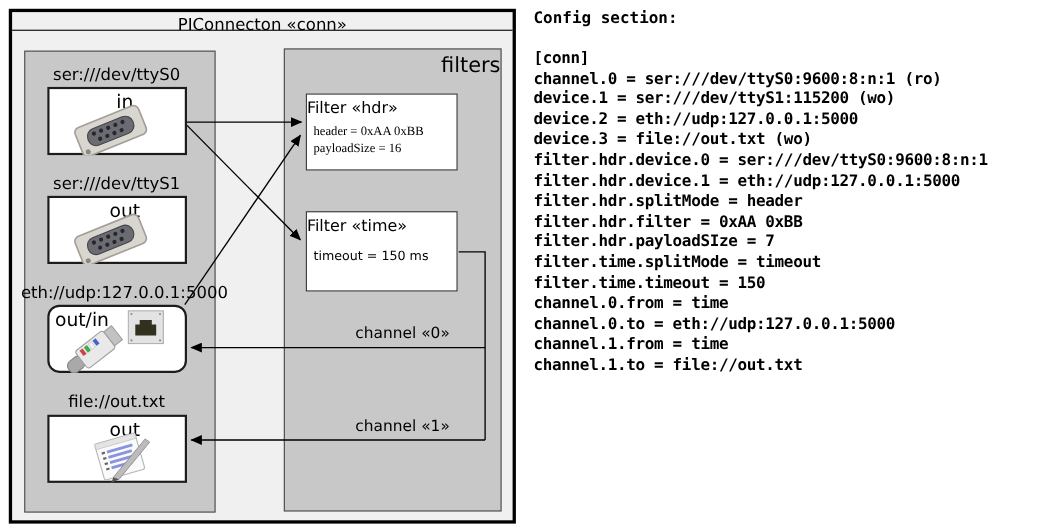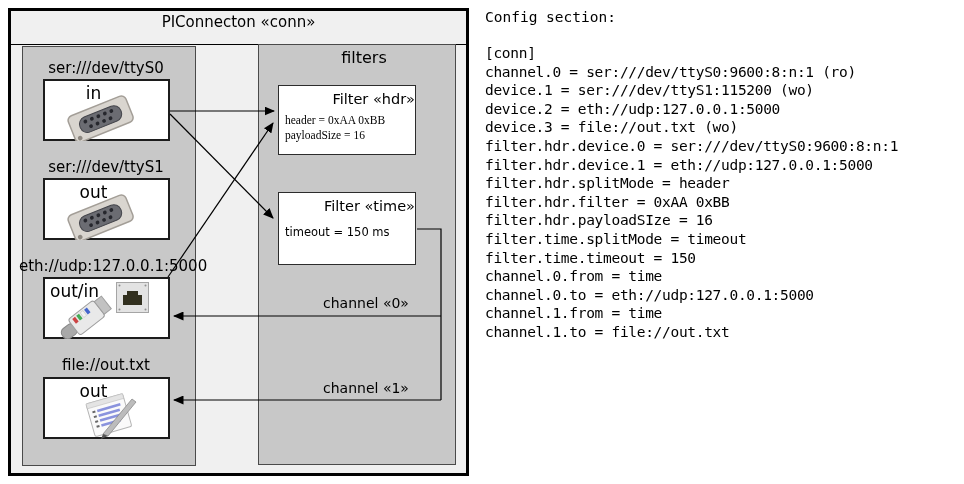--- a/index.html
+++ b/index.html
@@ -2,51 +2,51 @@
 <html><head>
 <meta charset="utf-8">
 <style>
   * { margin:0; padding:0; box-sizing:border-box; }
   html,body { width:964px; height:484px; background:#fff; }
   body { font-family:"DejaVu Sans", sans-serif; color:#000; position:relative; overflow:hidden; }
   .stage { position:absolute; left:0; top:0; width:964px; height:484px; }
 
   .outer-box { position:absolute; left:8px; top:8px; width:461px; height:468px;
                border:3px solid #000; background:#f0f0f0; }
-  .title-strip { position:absolute; left:0; top:0; width:100%; height:34px;
+  .title-strip { position:absolute; left:0; top:0; width:100%; height:17px;
                  border-bottom:1px solid #000; text-align:center;
                  font-size:15px; line-height:22px; }
 
   .panel { position:absolute; background:#c8c8c8; border:1px solid #4a4a4a; }
   .panel-devices { left:19px; top:43px; width:174px; height:420px; }
   .panel-filters { left:255px; top:41px; width:198px; height:421px; }
-  .filters-title { text-align:center; font-size:16px; margin-top:3px;margin-left:14px; }
+  .filters-title { text-align:right; font-size:19px; margin-top:3px;margin-left:14px; }
 
   .dev-label { position:absolute; left:19px; width:174px; text-align:center;
                font-size:15px; }
   .dev-box { position:absolute; left:43px; width:127px; height:62px;
              background:#fff; border:2px solid #1c1c1c; }
   .dev-dir { position:absolute; left:0; top:2px; width:100%; text-align:center;
              font-size:17px; }
-  .dev-dir.shift { padding-right:26px; }
+  .dev-dir.shift { padding-right:26px;margin-left:20px; }
   .dev-dir.left { width:auto; left:5px; text-align:left; }
   .dev-icon { position:absolute; }
 
   .filter-box { position:absolute; left:278px; width:138px; background:#fff;
                 border:1.5px solid #2c2c2c; }
-  .filter-title { text-align:right; font-size:14.5px; margin-top:5px; }
+  .filter-title { text-align:left; font-size:14.5px; margin-top:5px; }
   .filter-params { position:absolute; left:6px; font-size:11.5px; line-height:15px; }
 
   .channel-label { position:absolute; left:300px; width:132px; text-align:center;
                    font-size:14px; }
 
   svg.overlay { position:absolute; left:0; top:0; pointer-events:none; z-index:6; }
 
   .config { position:absolute; left:485px; top:8px; width:479px;
-            font-family:"DejaVu Sans Mono", monospace; font-weight:400; }
+            font-family:"DejaVu Sans Mono", monospace; font-weight:700; }
   .config-heading { font-size:14.5px; line-height:18px; margin-bottom:18px; }
   .config-line { font-size:14.5px; line-height:18.6px; letter-spacing:-0.3px;
                  white-space:pre; }
 </style>
 </head>
 <body>
 
 <div class="stage">
 
   <div class="outer-box">
@@ -95,21 +95,21 @@
         <circle cx="52" cy="21.5" r="1.9" fill="#26272d"></circle>
         <circle cx="27.5" cy="28" r="1.9" fill="#26272d"></circle>
           <circle cx="34.5" cy="28" r="1.9" fill="#26272d"></circle>
         <circle cx="41.5" cy="28" r="1.9" fill="#26272d"></circle>
           <circle cx="48.5" cy="28" r="1.9" fill="#26272d"></circle>
         <circle cx="13" cy="35" r="2.3" fill="#8d8881"></circle>
       </g>
     </svg>
   </div>
 
-  <div class="dev-box" style="top:277px;">
+  <div class="dev-box" style="top:277px;border-radius:11px;">
     <div class="dev-dir left">out/in</div>
     <svg class="dev-icon" style="left:71px; top:3px;" width="33" height="31" viewBox="0 0 33 31">
       <rect x="0.5" y="0.5" width="32" height="30" fill="#e3e3e3" stroke="#a5a5a5"></rect>
       <path d="M7 23 V13 h4 v-4 h11 v4 h4 v10 z" fill="#32301f"></path>
       <circle cx="3.5" cy="3.5" r="1" fill="#909090"></circle>
         <circle cx="29.5" cy="3.5" r="1" fill="#909090"></circle>
       <circle cx="3.5" cy="27.5" r="1" fill="#909090"></circle>
         <circle cx="29.5" cy="27.5" r="1" fill="#909090"></circle>
     </svg>
     <svg class="dev-icon" style="left:6px; top:14px;" width="76" height="46" viewBox="0 0 76 46">
@@ -180,21 +180,21 @@
     <div class="config-heading">Config section:</div>
     <div class="config-line">[conn]</div>
     <div class="config-line">channel.0 = ser:///dev/ttyS0:9600:8:n:1 (ro)</div>
     <div class="config-line">device.1 = ser:///dev/ttyS1:115200 (wo)</div>
     <div class="config-line">device.2 = eth://udp:127.0.0.1:5000</div>
     <div class="config-line">device.3 = file://out.txt (wo)</div>
     <div class="config-line">filter.hdr.device.0 = ser:///dev/ttyS0:9600:8:n:1</div>
     <div class="config-line">filter.hdr.device.1 = eth://udp:127.0.0.1:5000</div>
     <div class="config-line">filter.hdr.splitMode = header</div>
     <div class="config-line">filter.hdr.filter = 0xAA 0xBB</div>
-    <div class="config-line">filter.hdr.payloadSIze = 16</div>
+    <div class="config-line">filter.hdr.payloadSIze = 7</div>
     <div class="config-line">filter.time.splitMode = timeout</div>
     <div class="config-line">filter.time.timeout = 150</div>
     <div class="config-line">channel.0.from = time</div>
     <div class="config-line">channel.0.to = eth://udp:127.0.0.1:5000</div>
     <div class="config-line">channel.1.from = time</div>
     <div class="config-line">channel.1.to = file://out.txt</div>
   </div>
 
 </div>
 

